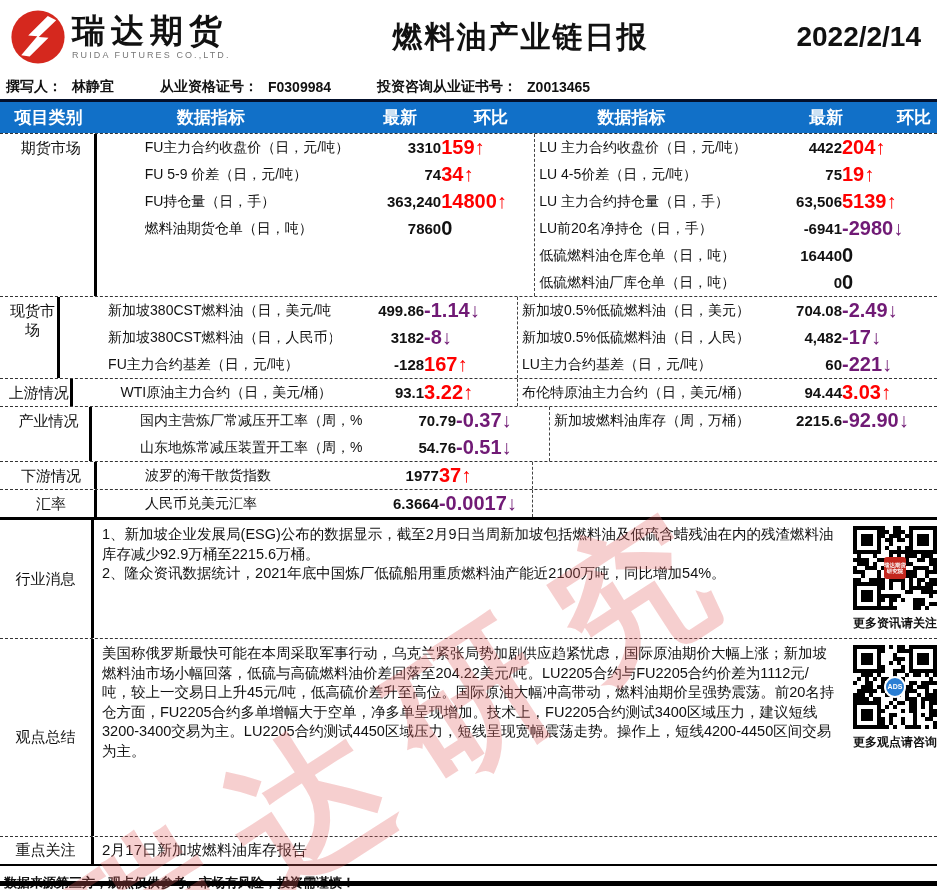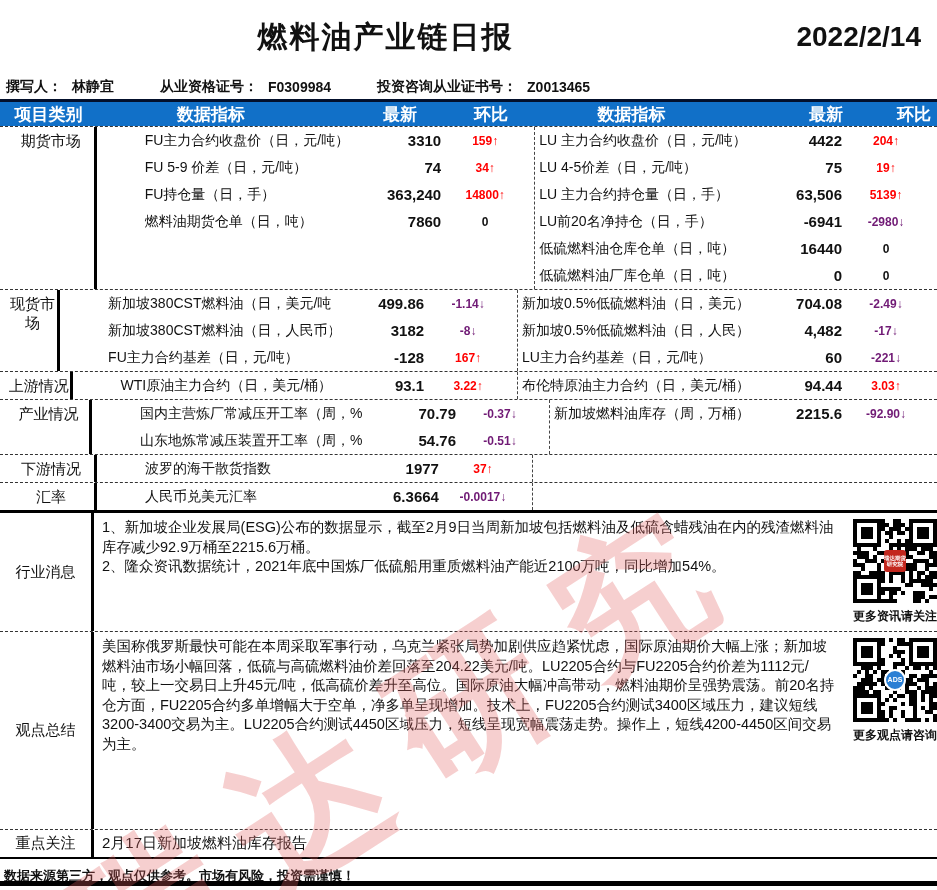--- a/index.html
+++ b/index.html
@@ -14,41 +14,41 @@
   .brand-en{font-size:9px;color:#777;letter-spacing:2.1px;margin-top:2px;}
   .title{flex:1;text-align:center;font-size:30px;font-weight:bold;letter-spacing:2px;}
   .date{width:160px;text-align:right;font-size:28px;font-weight:bold;padding-right:6px;}
   
   .meta{display:flex;align-items:center;height:25px;font-size:14px;font-weight:bold;
         padding-left:6px;border-bottom:3px solid #03102c;}
   .meta span{margin-right:10px;}
   .meta .gap{margin-right:46px;}
   
   .thead{display:flex;background:#1170C8;color:#fff;font-size:17px;font-weight:bold;
-         height:24px;align-items:center;}
+         height:31px;align-items:center;}
   .thead .c-cat{width:97px;text-align:center;}
   .thead .c-lbl{width:228px;text-align:center;}
   .thead .c-val{width:92px;text-align:right;}
   .thead .c-chg{width:91px;text-align:right;padding-right:4px;}
   .thead .c-lbl2{width:239px;text-align:center;}
   .thead .c-val2{width:92px;text-align:right;}
   .thead .c-chg2{flex:1;text-align:right;padding-right:6px;}
   
   .sec{display:flex;border-top:1px dashed #333;padding-left:8px;}
   .sec:first-of-type{border-top:none;}
   .cat{width:94px;border-right:3px solid #000;text-align:center;font-size:15px;
        padding-top:5px;box-sizing:border-box;}
   .cat-mid{display:flex;align-items:center;justify-content:center;padding-top:0;}
   .half{display:flex;flex-direction:column;}
   .half-l{width:413px;margin-left:44px;}
   .half-r{width:427px;border-left:1px dashed #444;}
   .drow{display:flex;align-items:center;height:27px;}
   .lbl{flex:1;font-size:14px;white-space:nowrap;overflow:hidden;padding-left:4px;}
   .val{width:92px;text-align:right;font-size:15px;font-weight:bold;}
-  .chg{width:88px;text-align:center;font-size:12px;font-weight:bold;padding-right:5px;}
+  .chg{width:88px;text-align:left;font-size:20px;font-weight:bold;padding-right:5px;}
   .half-r .chg{padding-right:7px;}
   .chg-up{color:#FF0000;} .chg-down{color:#701a75;} .chg-flat{color:#111;}
   
   .tsec{display:flex;border-top:1px dashed #333;position:relative;}
   .tsec-thick{border-top:3px solid #000;}
   .tcontent{flex:1;padding:5px 100px 4px 8px;font-size:14.5px;line-height:19.5px;position:relative;}
   .news-sec{height:118px;} .view-sec{height:197px;} .focus-sec{height:27px;}
   .focus-sec .tcontent{padding:3px 8px;font-size:15px;}
   .focus-sec{border-bottom:2px solid #000;}
   
@@ -71,20 +71,30 @@
   .watermark{position:absolute;left:28px;top:868px;transform:rotate(-33deg);transform-origin:0 0;
              font-size:152px;font-weight:bold;letter-spacing:40px;color:rgba(226,96,96,.30);
              white-space:nowrap;pointer-events:none;z-index:4;}
 </style>
 </head>
 <body>
 
 <div class="page">
 
   <div class="hdr">
+    <div class="brand">
+      <svg viewBox="0 0 40 40">
+        <circle cx="20" cy="20" r="19" fill="#D5281E"></circle>
+        <path d="M27 5 L13 19 L19.5 19.5 L8 33 L14 34 L27.5 20.5 L20.5 20 L33 8 Z" fill="#fff"></path>
+      </svg>
+      <div class="brand-text">
+        <span class="brand-cn">瑞达期货</span>
+        <span class="brand-en">RUIDA FUTURES CO.,LTD.</span>
+      </div>
+    </div>
     <div class="title">燃料油产业链日报</div>
     <div class="date">2022/2/14</div>
   </div>
 
   <div class="meta">
     <span>撰写人：</span>
     <span class="gap">林静宜</span>
     <span>从业资格证号：</span>
     <span class="gap">F0309984</span>
     <span>投资咨询从业证书号：</span>

